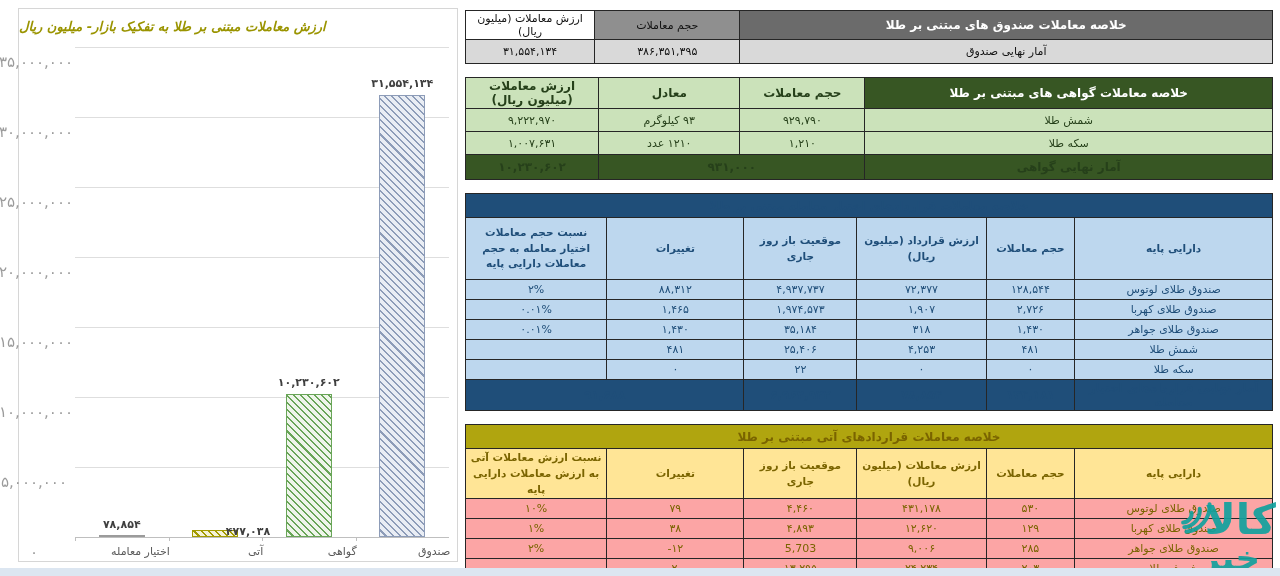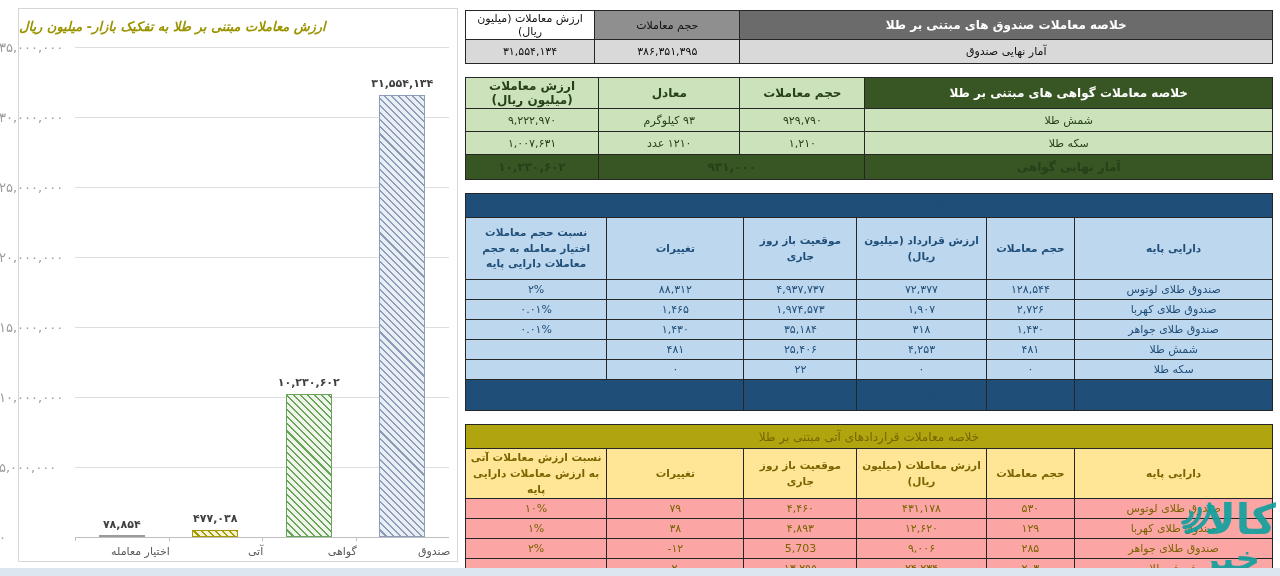--- a/index.html
+++ b/index.html
@@ -8,36 +8,36 @@
   .page { position:relative; width:1280px; height:576px; background:#fff; }
 
   
   .chart-box { position:absolute; left:18px; top:8px; width:440px; height:554px;
                background:#fff; border:1px solid #d6d6d6; }
   .chart-title { position:absolute; top:10px; left:0; right:0; text-align:left;
                  color:#9a9400; font-size:13px; font-weight:bold; font-style:italic; direction:rtl; }
   .plot { position:absolute; left:56px; top:38px; width:374px; height:490px; }
   .gridline { position:absolute; left:0; right:0; height:1px; background:#dedede; }
   .axis-bottom { position:absolute; left:0; right:0; bottom:-1px; height:1px; background:#bfbfbf; }
-  .ytick { position:absolute; right:380px; width:70px; text-align:left; font-size:13px;
-           color:#9b9b9b; transform:translateY(-50%); direction:ltr; white-space:nowrap; }
+  .ytick { position:absolute; right:380px; width:70px; text-align:center; font-size:15px;
+           color:#9b9b9b; transform:translateY(-50%); direction:ltr; white-space:nowrap;margin-top:15px; }
   .bar { position:absolute; bottom:0; width:46px; border-style:solid; border-width:1px; }
   .bar-label { position:absolute; width:110px; text-align:center; font-size:11px;
                font-weight:600; color:#3f3f3f; direction:ltr; white-space:nowrap; }
   .xtick { position:absolute; top:490px; width:1px; height:4px; background:#bfbfbf; }
   .xcat { position:absolute; top:498px; width:96px; text-align:right; font-size:11px;
           color:#595959; direction:rtl; white-space:nowrap; }
 
   
   .panel { position:absolute; left:465px; top:10px; width:808px; direction:rtl; }
   table { width:100%; border-collapse:collapse; table-layout:fixed; margin-bottom:13px; }
   td { border:1px solid #262626; text-align:center; vertical-align:middle;
        font-size:11px; padding:1px 3px; overflow:hidden; }
   td.num { direction:ltr; }
-  .title-row td { font-weight:normal; font-size:12px; color:#fff; height:24px; }
+  .title-row td { font-weight:bold; font-size:12px; color:#fff; height:24px; }
   .footer-row td { font-weight:bold; font-size:12px; color:#fff; height:25px; }
 
   
   .tbl-gray .cell-title { background:#6b6b6b; color:#fff; font-weight:bold; font-size:12px; height:26px;}
   .tbl-gray .cell-volhdr { background:#8f8f8f; color:#111; }
   .tbl-gray .cell-valhdr { background:#ffffff; color:#111; }
   .tbl-gray .data-row td { background:#d9d9d9; color:#111; height:24px; }
 
   
   .tbl-green .title-row td, .tbl-green .footer-row td { background:#375623; }
@@ -85,21 +85,21 @@
         <div class="gridline" style="top: 420px;"></div>
         <div class="ytick" style="top: 420px;">۵,۰۰۰,۰۰۰</div>
         <div class="gridline" style="top: 490px;"></div>
         <div class="ytick" style="top: 490px;">۰</div>
         <div class="axis-bottom"></div>
         <div class="bar" style="left: 23.75px; height: 1px; border-color: rgb(155, 155, 155); background: repeating-linear-gradient(45deg, rgb(255, 255, 255) 0px, rgb(255, 255, 255) 3.5px, rgb(155, 155, 155) 3.5px, rgb(155, 155, 155) 5px);"></div>
         <div class="bar-label" style="left: -8.25px; top: 471px;">۷۸,۸۵۴</div>
         <div class="xcat" style="left: -1.25px;">اختیار معامله</div>
         <div class="xtick" style="left: 0px;"></div>
         <div class="bar" style="left: 117.25px; height: 7px; border-color: rgb(163, 155, 0); background: repeating-linear-gradient(45deg, rgb(245, 242, 214) 0px, rgb(245, 242, 214) 3.5px, rgb(163, 155, 0) 3.5px, rgb(163, 155, 0) 5px);"></div>
-        <div class="bar-label" style="left: 85.25px; top: 465px;">۴۷۷,۰۳۸</div>
+        <div class="bar-label" style="left: 85.25px; top: 478px; text-align: right;">۴۷۷,۰۳۸</div>
         <div class="xcat" style="left: 92.25px;">آتی</div>
         <div class="xtick" style="left: 93.5px;"></div>
         <div class="bar" style="left: 210.75px; height: 143px; border-color: rgb(105, 165, 88); background: repeating-linear-gradient(45deg, rgb(239, 245, 235) 0px, rgb(239, 245, 235) 3.5px, rgb(105, 165, 88) 3.5px, rgb(105, 165, 88) 5px);"></div>
         <div class="bar-label" style="left: 178.75px; top: 329px;">۱۰,۲۳۰,۶۰۲</div>
         <div class="xcat" style="left: 185.75px;">گواهی</div>
         <div class="xtick" style="left: 187px;"></div>
         <div class="bar" style="left: 304.25px; height: 442px; border-color: rgb(141, 156, 184); background: repeating-linear-gradient(45deg, rgb(233, 237, 244) 0px, rgb(233, 237, 244) 3.5px, rgb(141, 156, 184) 3.5px, rgb(141, 156, 184) 5px);"></div>
         <div class="bar-label" style="left: 272.25px; top: 30px;">۳۱,۵۵۴,۱۳۴</div>
         <div class="xcat" style="left: 279.25px;">صندوق</div>
         <div class="xtick" style="left: 280.5px;"></div>

